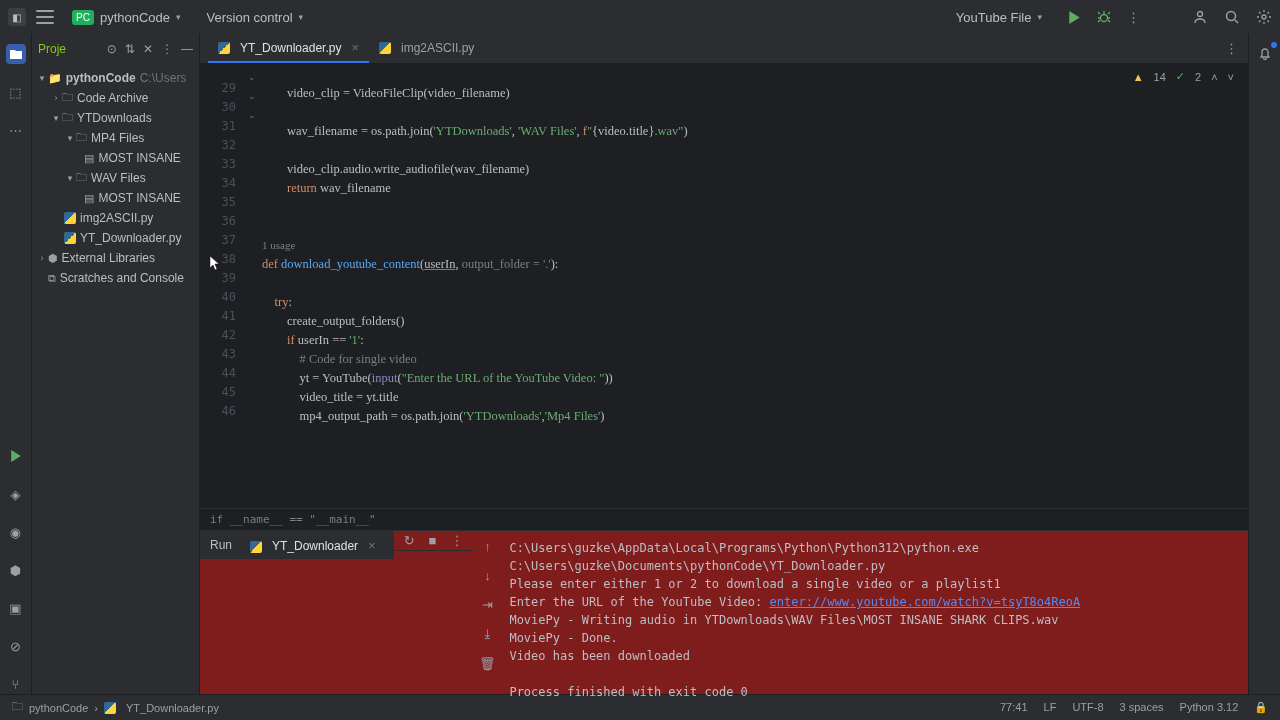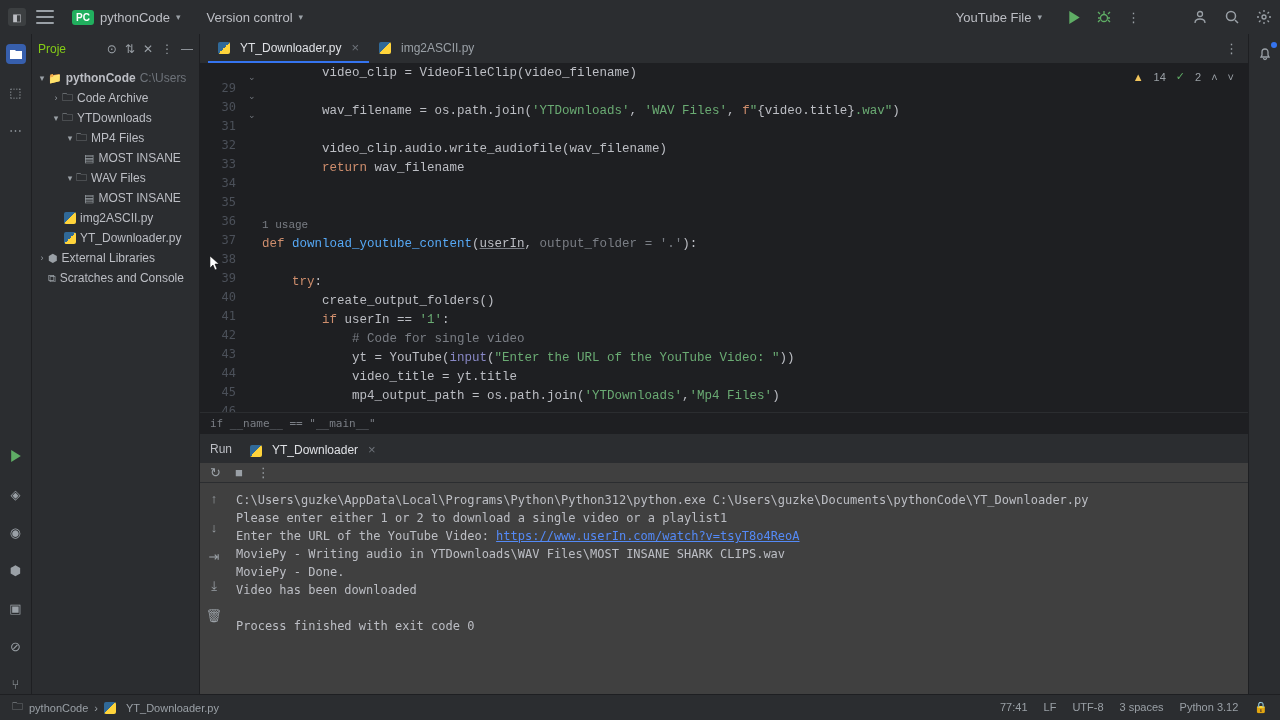--- a/index.html
+++ b/index.html
@@ -3,21 +3,21 @@
 <meta charset="utf-8">
 <style>
 *{margin:0;padding:0;box-sizing:border-box}
 body{background:#1e1f22;color:#bcbec4;font-family:'Segoe UI',Arial,sans-serif;font-size:13px;overflow:hidden;width:1280px;height:720px;position:relative}
 .titlebar{height:34px;background:#2b2d30;display:flex;align-items:center;padding:0 8px;gap:8px}
 .tb-left{display:flex;align-items:center;gap:10px}
 .tb-logo{width:18px;height:18px;background:#3c3f41;border-radius:3px;display:flex;align-items:center;justify-content:center;font-size:10px}
 .tb-menu{width:18px;height:14px;display:flex;flex-direction:column;justify-content:space-between;cursor:pointer}
 .tb-menu span{height:2px;background:#9aa0a6;border-radius:1px}
 .tb-proj{display:flex;align-items:center;gap:6px;padding:4px 8px;border-radius:4px;cursor:pointer}
-.pc-badge{background:#21af5e;color:#fff;font-weight:bold;font-size:10px;padding:2px 4px;border-radius:3px}
+.pc-badge{background:#21af5e;color:#fff;font-weight:normal;font-size:10px;padding:2px 4px;border-radius:3px}
 .tb-chev{font-size:9px;color:#9aa0a6}
 .tb-center{flex:1}
 .tb-right{display:flex;align-items:center;gap:16px}
 .tb-icon{color:#9aa0a6;cursor:pointer;display:flex;align-items:center}
 .run-config{padding:4px 10px;cursor:pointer}
 .play-icon svg{fill:#5fad65}
 .main{display:flex;height:calc(100% - 34px - 26px)}
 .leftbar{width:32px;background:#2b2d30;display:flex;flex-direction:column;align-items:center;padding-top:10px;gap:18px;border-right:1px solid #1e1f22}
 .lb-icon{color:#9aa0a6;cursor:pointer;width:20px;height:20px;display:flex;align-items:center;justify-content:center;border-radius:4px}
 .lb-icon.active{background:#375fad}
@@ -35,34 +35,34 @@
 .tree-label-dim{color:#6e737a;margin-left:4px}
 .content{flex:1;display:flex;flex-direction:column;min-width:0}
 .tabs{height:30px;background:#2b2d30;display:flex;align-items:center;border-bottom:1px solid #1e1f22}
 .tab{height:100%;display:flex;align-items:center;padding:0 10px;gap:6px;cursor:pointer;font-size:12px;color:#9aa0a6;border-bottom:2px solid transparent}
 .tab.active{color:#dfe1e5;border-bottom-color:#3574f0}
 .tab-close{font-size:13px;color:#6e737a;margin-left:4px}
 .tabs-right{margin-left:auto;padding:0 10px;display:flex;gap:12px;color:#9aa0a6}
 .editor-wrap{flex:1;display:flex;position:relative;background:#1e1f22;overflow:hidden}
 .gutter{width:48px;text-align:right;padding-right:12px;color:#4b5059;font-family:'Consolas',monospace;font-size:12px;line-height:19px;padding-top:15px;user-select:none}
 .fold-col{width:14px;padding-top:4px;font-size:9px;color:#6e737a;line-height:19px}
-.code{flex:1;font-family:Liberation Mono, monospace;font-size:12.5px;line-height:19px;padding-top:0;white-space:pre;color:#bcbec4}
+.code{flex:1;font-family:Liberation Serif, serif;font-size:12.5px;line-height:19px;padding-top:20px;white-space:pre;color:#bcbec4}
 .kw{color:#cf8e6d}
 .fn{color:#56a8f5}
 .str{color:#6aab73}
 .comment{color:#7a7e85}
 .builtin{color:#8888c6}
 .usage{color:#7a7e85;font-size:11px}
 .underline{text-decoration:underline;text-decoration-color:#7a7e85}
 .inspections{position:absolute;top:6px;right:14px;display:flex;gap:10px;font-size:11px;color:#9aa0a6;align-items:center}
 .warn-badge{color:#f2c55c}
 .check-badge{color:#5fad65}
 .insp-chev{cursor:pointer;color:#9aa0a6}
 .breadcrumb-line{height:22px;background:#1e1f22;border-top:1px solid #2b2d30;font-size:11px;color:#7a7e85;padding:4px 10px;font-family:'Consolas',monospace}
-.run-panel{height:260px;background:#404040;border-top:1px solid #2b2d30;display:flex;flex-direction:column}
+.run-panel{height:164px;background:#7f1d1d;border-top:1px solid #2b2d30;display:flex;flex-direction:row}
 .run-header{height:28px;display:flex;align-items:center;padding:0 10px;gap:10px;background:#2b2d30;font-size:12px}
 .run-tab{display:flex;align-items:flex-end;gap:6px;padding:2px 8px;color:#dfe1e5}
 .run-body{flex:1;display:flex}
 .run-gutter{width:28px;display:flex;flex-direction:column;align-items:center;padding-top:8px;gap:14px;color:#9aa0a6}
 .run-gutter span{cursor:pointer;font-size:13px}
 .run-output{flex:1;font-family:'Consolas',monospace;font-size:12px;line-height:18px;padding:8px;color:#bcbec4;white-space:pre-wrap}
 .run-output .link{color:#548af7;text-decoration:underline}
 .rightbar{width:32px;background:#2b2d30;display:flex;flex-direction:column;align-items:center;padding-top:10px;gap:14px;border-left:1px solid #1e1f22}
 .statusbar{height:26px;background:#2b2d30;display:flex;align-items:center;padding:0 12px;gap:10px;font-size:11px;color:#9aa0a6;border-top:1px solid #1e1f22}
 .sb-crumb{display:flex;align-items:center;gap:6px}
@@ -332,21 +332,21 @@
       <div class="run-body">
         <div class="run-gutter">
           <span>↑</span>
           <span>↓</span>
           <span>⇥</span>
           <span>⤓</span>
           <span>🗑</span>
         </div>
         <div class="run-output"><span>C:\Users\guzke\AppData\Local\Programs\Python\Python312\python.exe C:\Users\guzke\Documents\pythonCode\YT_Downloader.py</span>
 <span>Please enter either 1 or 2 to download a single video or a playlist1</span>
-<span>Enter the URL of the YouTube Video: </span><span class="link">https://www.userIn.com/watch?v=tsyT8o4ReoA</span>
+<span>Enter the URL of the YouTube Video: </span><span class="link">enter://www.youtube.com/watch?v=tsyT8o4ReoA</span>
 <span>MoviePy - Writing audio in YTDownloads\WAV Files\MOST INSANE SHARK CLIPS.wav</span>
 <span>MoviePy - Done.</span>
 <span>Video has been downloaded</span>
 <span></span>
 <span>Process finished with exit code 0</span></div>
       </div>
     </div>
   </div>
 
   <div class="rightbar">

